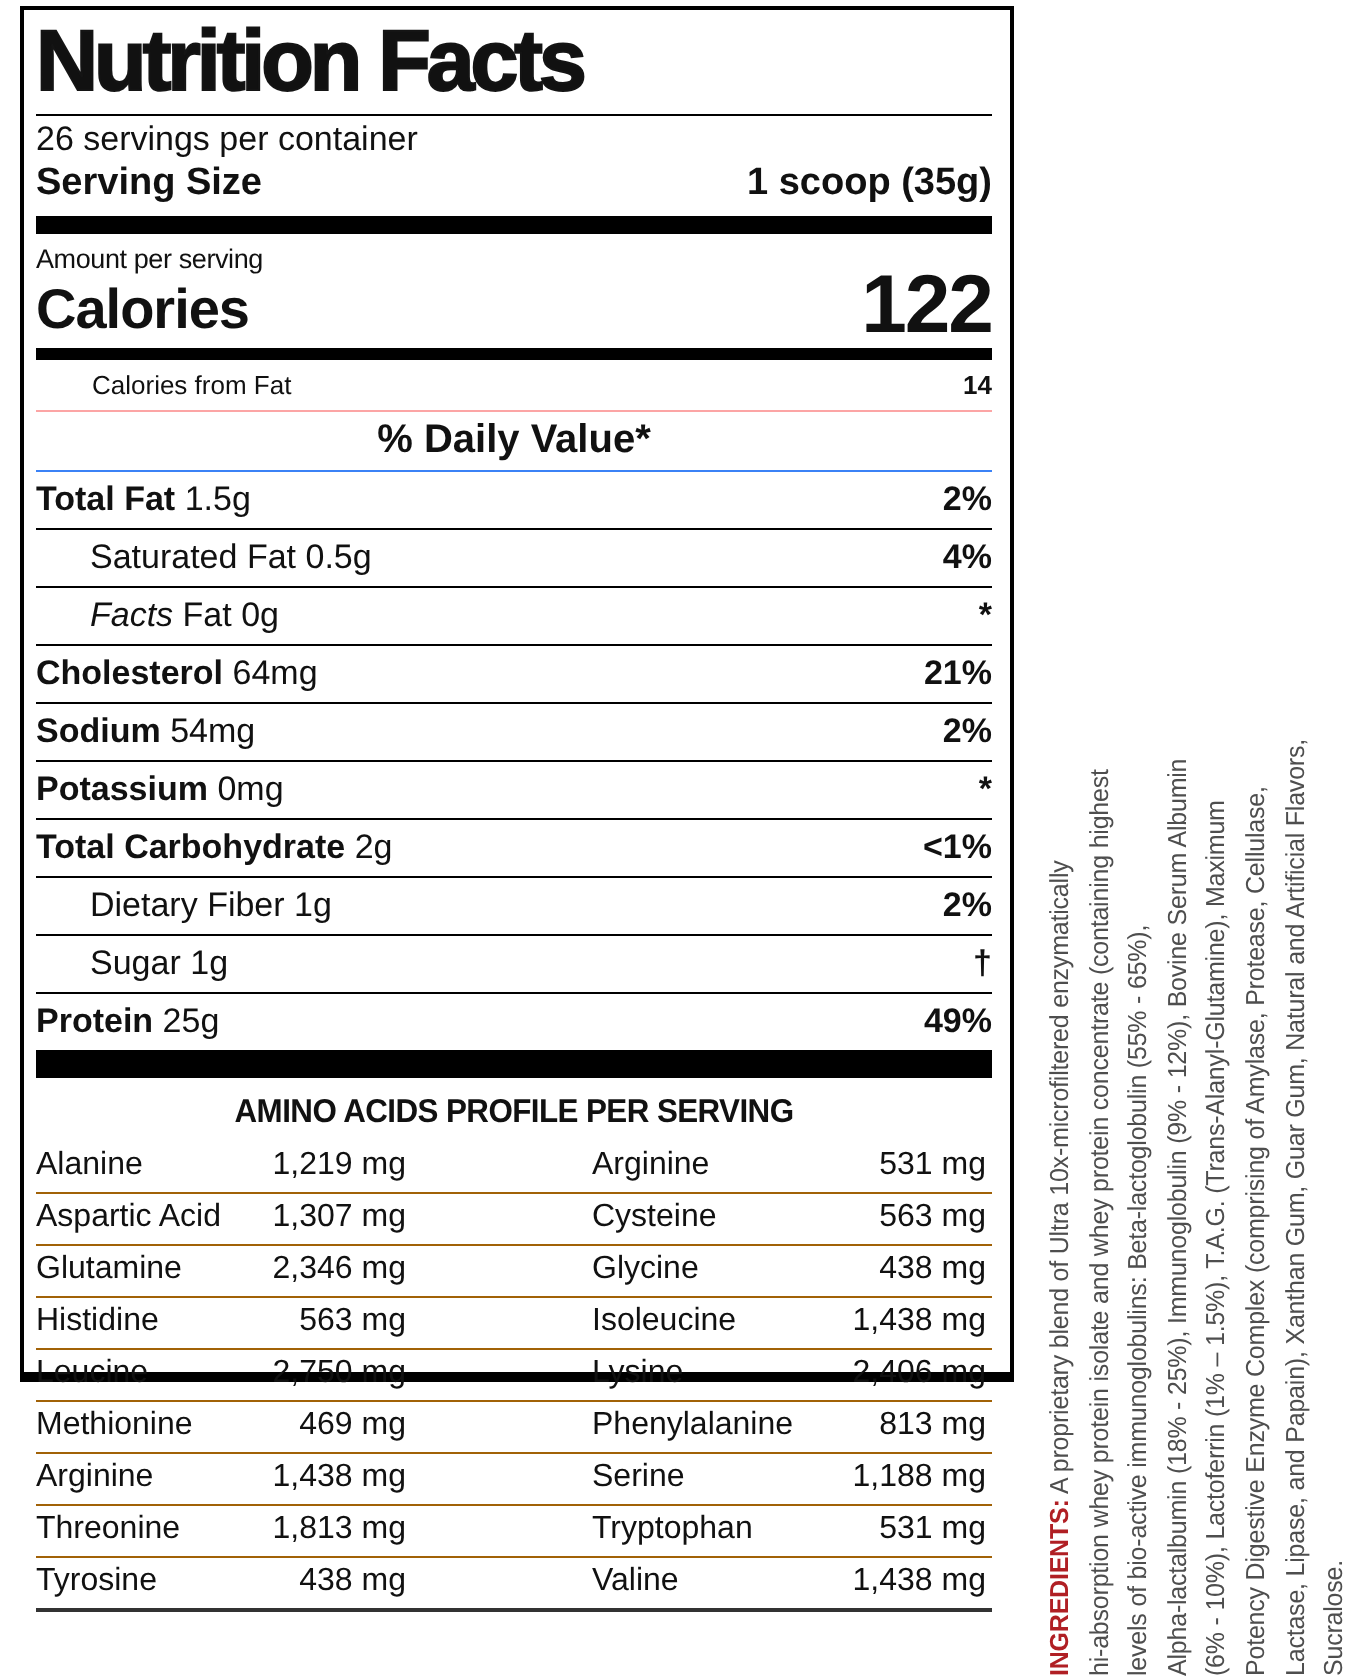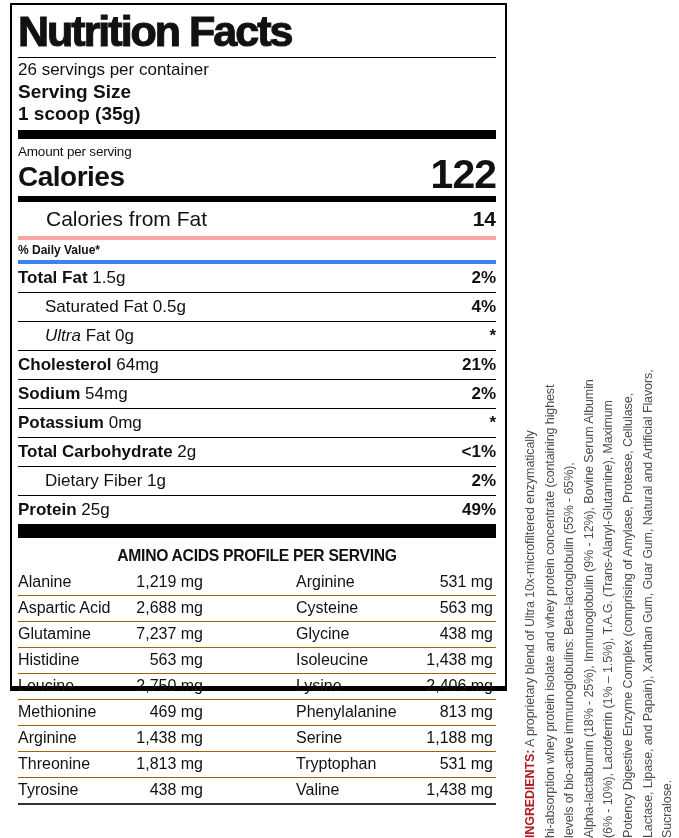--- a/index.html
+++ b/index.html
@@ -13,32 +13,32 @@
     border:2px solid #000;border-bottom-width:5px;
     box-sizing:border-box;padding:5px 9px 0 6px;background:#fff;
   }
   .nf-title{
     font-size:43px;font-weight:900;letter-spacing:-2px;line-height:1.02;
     -webkit-text-stroke:1.1px #141414;
     border-bottom:1px solid #000;padding-bottom:3px;margin-bottom:2px;
     white-space:nowrap;
   }
   .servings{font-size:17px;margin:2px 0 0 0;}
-  .serving-row{display:flex;justify-content:space-between;font-weight:bold;font-size:19px;margin:1px 0 5px 0;flex-direction:column;}
+  .serving-row{display:flex;justify-content:space-between;font-weight:bold;font-size:19px;margin:1px 0 5px 0;}
   .bar{background:#000;width:100%;}
   .bar-9{height:9px;}
   .bar-6{height:6px;}
   .bar-8{height:8px;}
   .aps{font-size:13.5px;font-weight:normal;margin-top:5px;letter-spacing:-0.2px;}
   .cal-row{display:flex;justify-content:space-between;align-items:flex-end;margin:0 0 5px 0;gap:16px;}
   .cal-label{font-size:28px;font-weight:bold;letter-spacing:-0.5px;line-height:1;}
   .cal-value{font-size:41px;font-weight:900;line-height:0.78;letter-spacing:-1px;}
-  .cff-row{display:flex;justify-content:space-between;font-size:21px;padding:5px 0 5px 28px;border-bottom:4px solid #fca5a5;}
+  .cff-row{display:flex;justify-content:space-between;font-size:13px;padding:5px 0 5px 28px;border-bottom:1px solid #fca5a5;}
   .cff-row .val{font-weight:bold;}
-  .dv-header{text-align:left;font-weight:bold;font-size:12px;padding:3px 0;border-bottom:4px solid #3b82f6;}
+  .dv-header{text-align:center;font-weight:bold;font-size:20px;padding:3px 0;border-bottom:1px solid #3b82f6;}
   .nrow{display:flex;justify-content:space-between;font-size:17px;padding:4px 0;border-bottom:1px solid #000000;align-items:baseline;}
   .nrow:last-of-type{border-bottom:none;}
   .nrow .nm{font-weight:bold;}
   .nrow.sub{padding-left:27px;}
   .nrow.sub .nm{font-weight:normal;}
   .nrow .amt{font-weight:normal;}
   .nrow .dv{font-weight:bold;}
   .nrow.noline{border-bottom:none;}
   .it{font-style:italic;font-weight:normal;}
   .enzyme{font-size:14.5px;line-height:1.18;padding:5px 0 7px 0;letter-spacing:-0.3px;}
@@ -96,21 +96,21 @@
 
   <div class="nrow">
     <span><span class="nm">Total Fat</span> <span class="amt">1.5g</span></span>
     <span class="dv">2%</span>
   </div>
   <div class="nrow sub">
     <span><span class="nm">Saturated Fat</span> <span class="amt">0.5g</span></span>
     <span class="dv">4%</span>
   </div>
   <div class="nrow sub">
-    <span><span class="it">Ultra</span> <span class="nm">Fat</span> <span class="amt">0g</span></span>
+    <span><span class="it">Facts</span> <span class="nm">Fat</span> <span class="amt">0g</span></span>
     <span class="dv">*</span>
   </div>
   <div class="nrow">
     <span><span class="nm">Cholesterol</span> <span class="amt">64mg</span></span>
     <span class="dv">21%</span>
   </div>
   <div class="nrow">
     <span><span class="nm">Sodium</span> <span class="amt">54mg</span></span>
     <span class="dv">2%</span>
   </div>
@@ -118,20 +118,24 @@
     <span><span class="nm">Potassium</span> <span class="amt">0mg</span></span>
     <span class="dv">*</span>
   </div>
   <div class="nrow">
     <span><span class="nm">Total Carbohydrate</span> <span class="amt">2g</span></span>
     <span class="dv">&lt;1%</span>
   </div>
   <div class="nrow sub">
     <span><span class="nm">Dietary Fiber</span> <span class="amt">1g</span></span>
     <span class="dv">2%</span>
+  </div>
+  <div class="nrow sub">
+    <span><span class="nm">Sugar</span> <span class="amt">1g</span></span>
+    <span class="dv">†</span>
   </div>
   <div class="nrow noline">
     <span><span class="nm">Protein</span> <span class="amt">25g</span></span>
     <span class="dv">49%</span>
   </div>
 
   <div class="bar bar-6"></div>
 
 
   <div class="bar bar-8"></div>
@@ -140,28 +144,28 @@
 
   <div class="amino-row">
     <span class="an">Alanine</span>
     <span class="av">1,219 mg</span>
     <span></span>
     <span class="an">Arginine</span>
     <span class="av">531 mg</span>
   </div>
   <div class="amino-row">
     <span class="an">Aspartic Acid</span>
-    <span class="av">2,688 mg</span>
+    <span class="av">1,307 mg</span>
     <span></span>
     <span class="an">Cysteine</span>
     <span class="av">563 mg</span>
   </div>
   <div class="amino-row">
     <span class="an">Glutamine</span>
-    <span class="av">7,237 mg</span>
+    <span class="av">2,346 mg</span>
     <span></span>
     <span class="an">Glycine</span>
     <span class="av">438 mg</span>
   </div>
   <div class="amino-row">
     <span class="an">Histidine</span>
     <span class="av">563 mg</span>
     <span></span>
     <span class="an">Isoleucine</span>
     <span class="av">1,438 mg</span>

